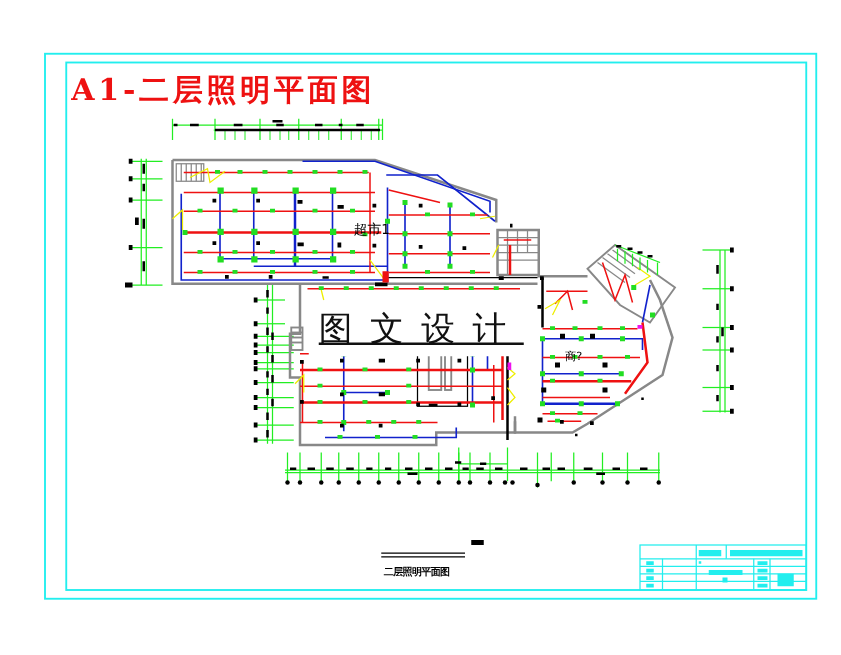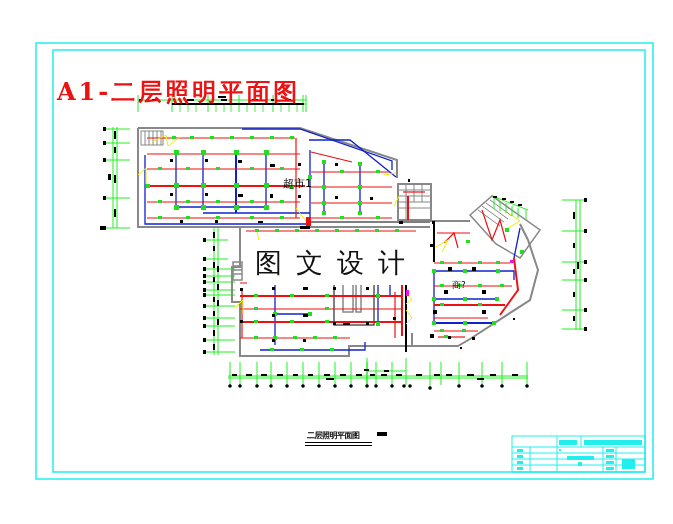--- a/index.html
+++ b/index.html
@@ -1,34 +1,35 @@
 <!DOCTYPE html>
 <html><head>
 <meta charset="utf-8">
 <style>
   html, body { margin: 0; padding: 0; background: #ffffff; }
   body { width: 673px; height: 524px; position: relative; overflow: hidden; font-family: "DejaVu Sans", sans-serif; }
   #canvas { position: absolute; left: 0; top: 0; width: 673px; height: 524px; }
   .title-main {
     position: absolute; left: 57px; top: 56px;
     font-family: "DejaVu Serif", serif; font-weight: bold; font-size: 24px;
-    color: #ee1111; letter-spacing: 3px; white-space: nowrap; margin-top: 20px;
+    color: #ee1111; letter-spacing: 3px; white-space: nowrap;
   }
   .watermark {
     position: absolute; left: 247px; top: 241px; width: 180px; height: 44px;
     background: #ffffff; display: flex; align-items: center; justify-content: center;
     font-family: "DejaVu Serif", serif; font-size: 27px; color: #111111; letter-spacing: 14px;
     white-space: nowrap;
+    text-decoration: underline;
   }
   .room-label {
     position: absolute; font-family: "DejaVu Sans", sans-serif; font-weight: normal;
     font-size: 11px; color: #000000; white-space: nowrap; background: rgba(255,255,255,0.0);
   }
   .plan-caption {
-    position: absolute; left: 307px; top: 430px;
+    position: absolute; left: 307px; top: 452px;
     font-family: Liberation Mono, monospace; font-weight: bold; font-size: 8px; color: #000;
     white-space: nowrap; letter-spacing: -0.5px;
   }
   .plan-scale {
     position: absolute; left: 377px; top: 432px; width: 10px; height: 4px; background: #000;
   }
   .caption-line1 { position: absolute; left: 305px; top: 442px; width: 67px; height: 1px; background: #000; }
   .caption-line2 { position: absolute; left: 305px; top: 445px; width: 67px; height: 1px; background: #000; }
 </style>
 </head>

